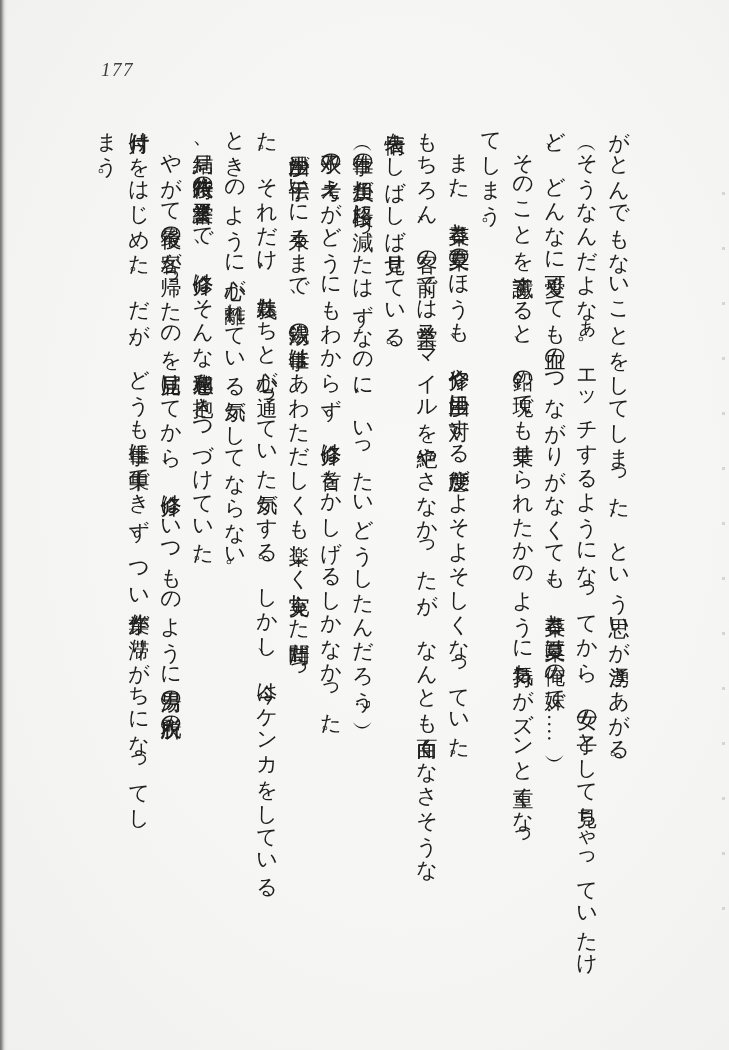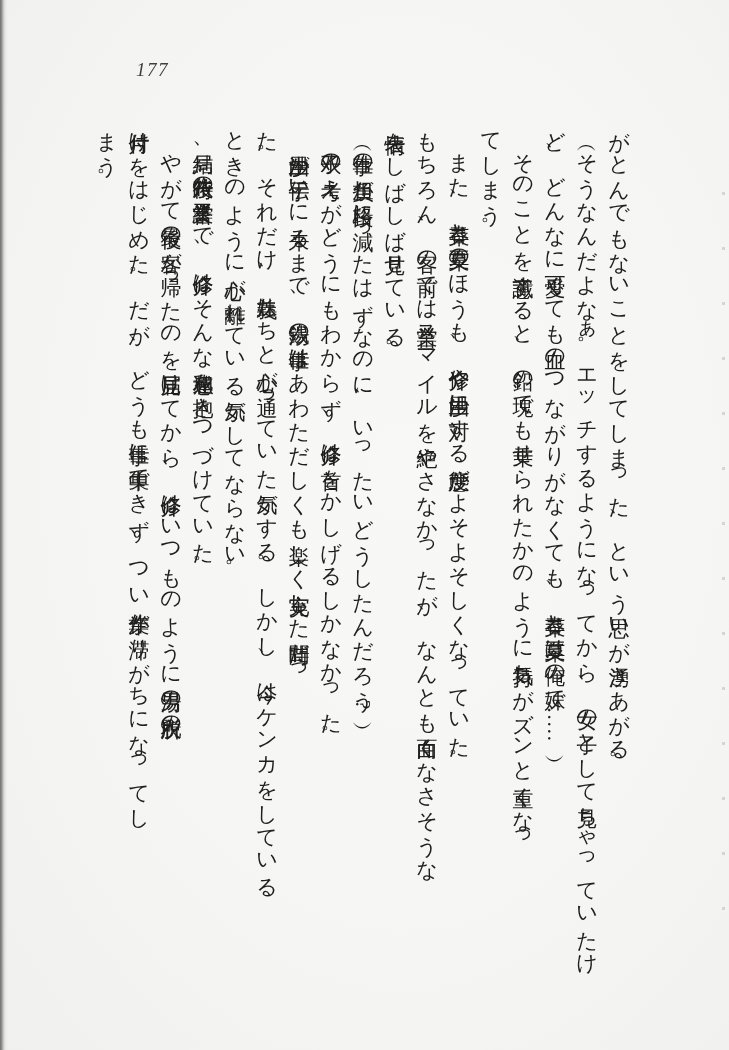--- a/index.html
+++ b/index.html
@@ -42,21 +42,20 @@
       rgba(140,140,138,0.30) 52px, rgba(140,140,138,0.30) 55px);
   }
   .page-number {
     position: absolute;
     left: 101px;
     top: 59px;
     font-size: 19px;
     font-style: italic;
     letter-spacing: 1.5px;
     color: #3f3f3d;
-    margin-left: 35px;
   }
   .text-block {
     position: absolute;
     top: 117px;
     right: 94px;
     width: 545px;
     height: 843px;
     writing-mode: vertical-rl;
     text-orientation: mixed;
     font-size: 21px;

